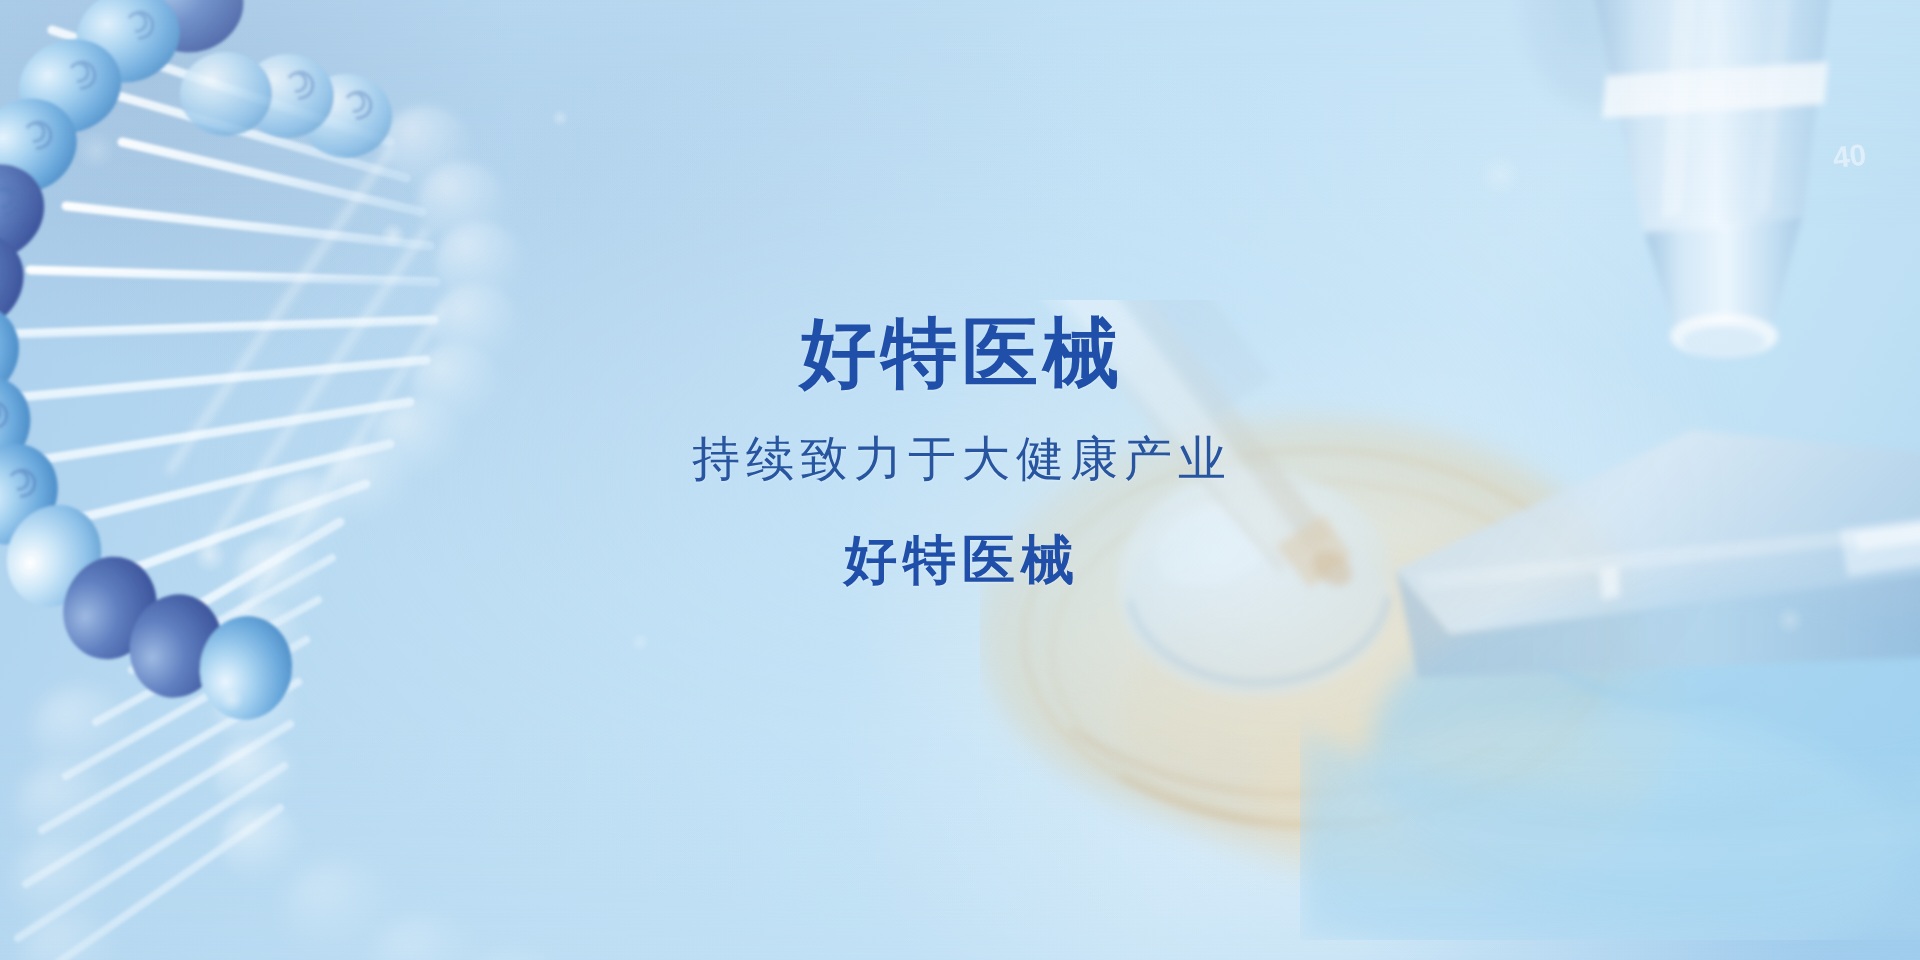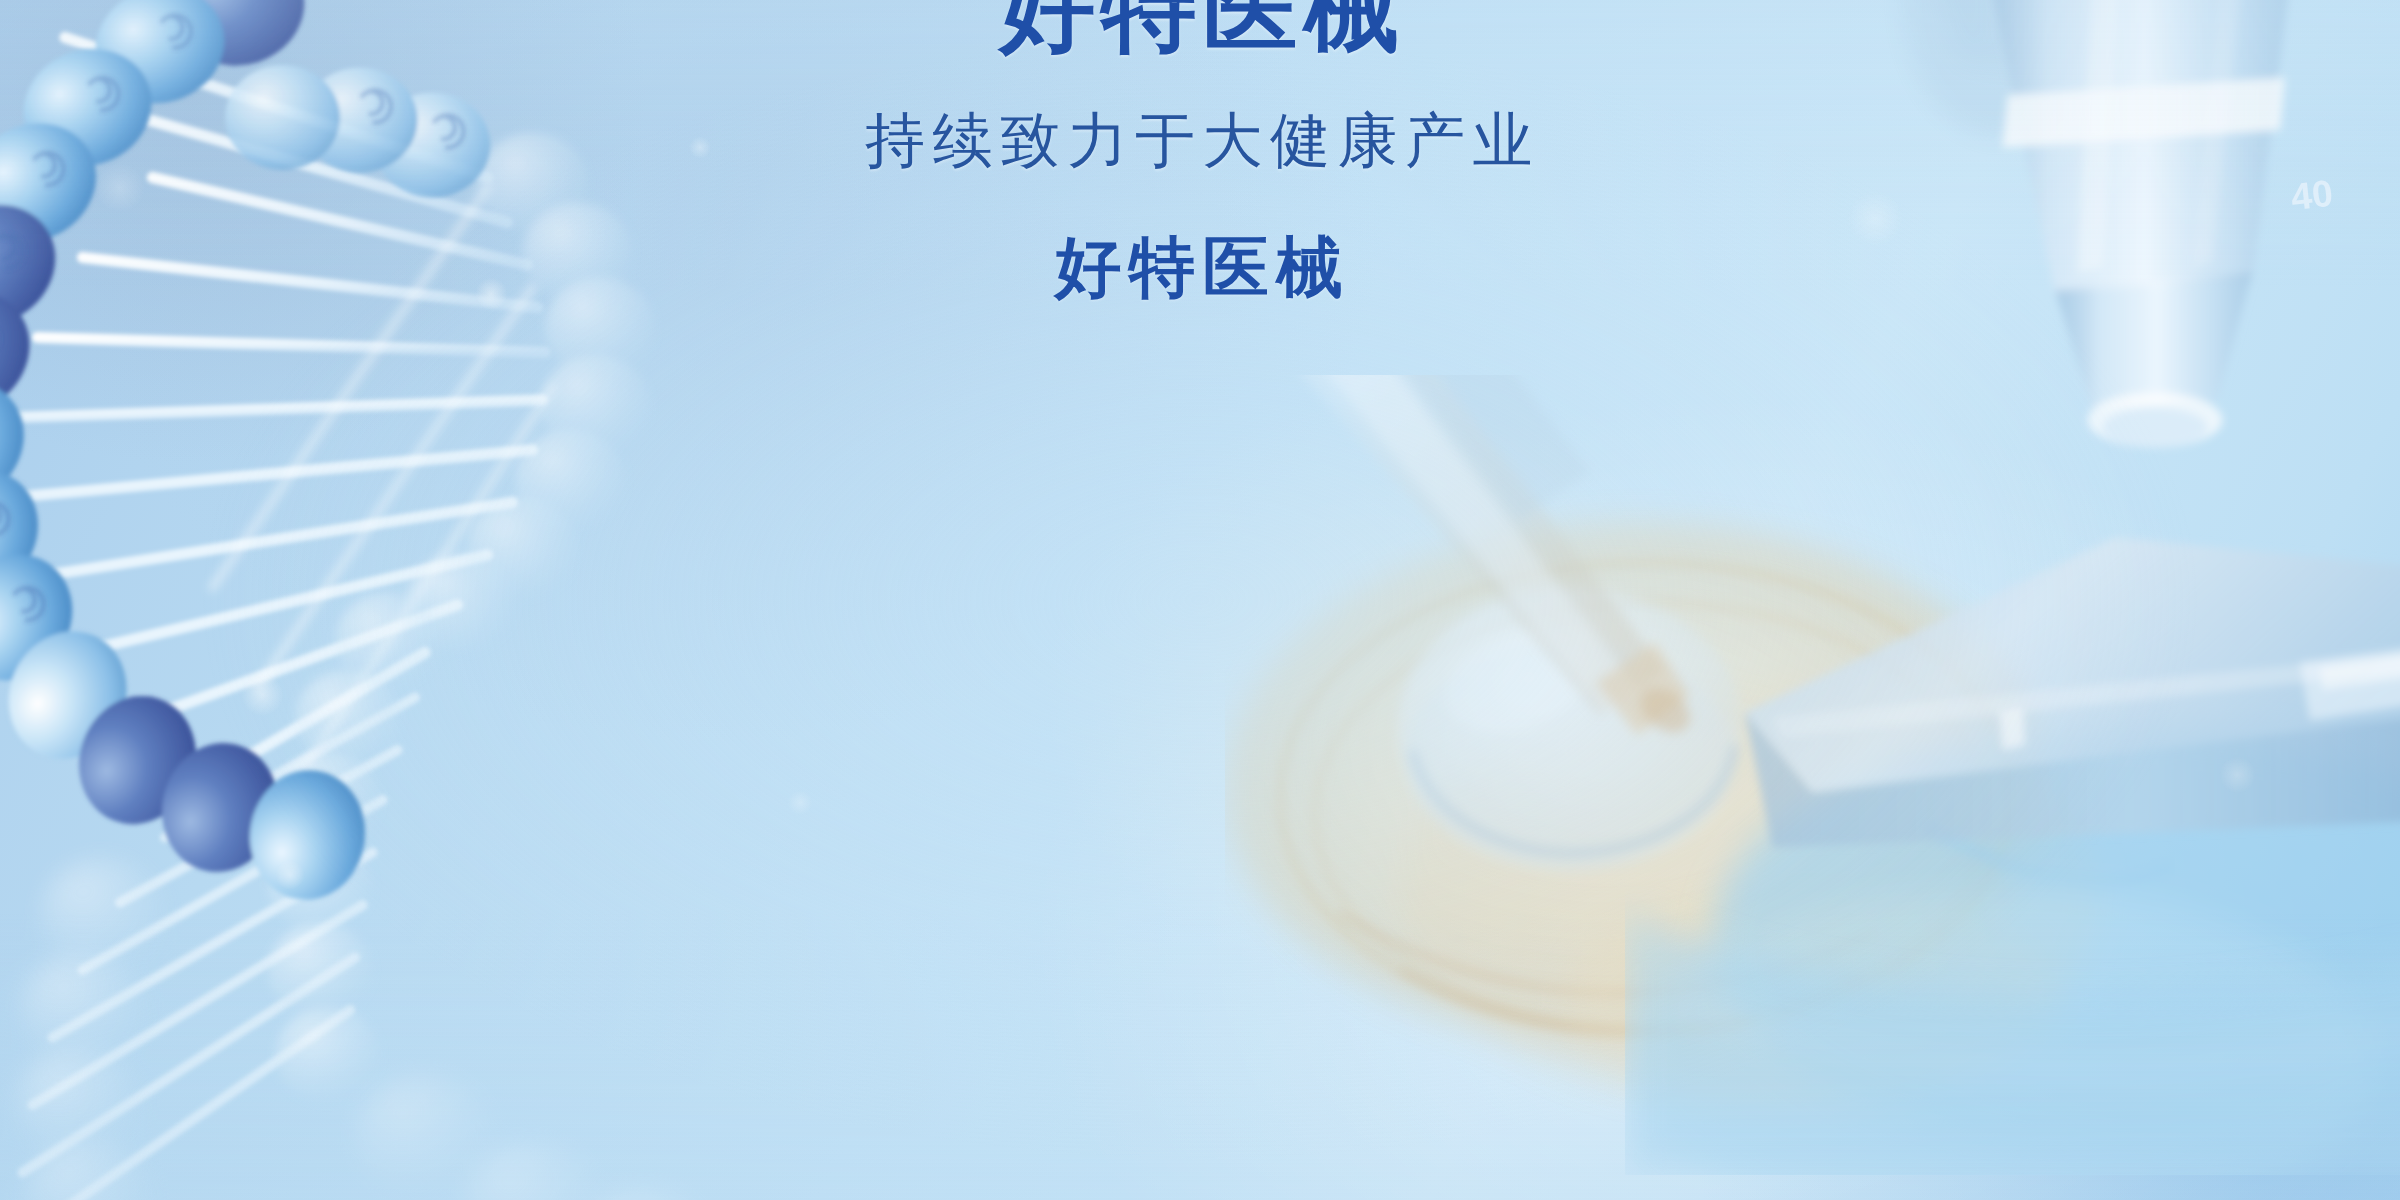--- a/index.html
+++ b/index.html
@@ -51,21 +51,21 @@
   .haze{
     position:absolute;inset:0;pointer-events:none;
     background:
       radial-gradient(ellipse 1000px 560px at 50% 50%, rgba(196,226,246,.62) 0%, rgba(196,226,246,.18) 55%, rgba(196,226,246,0) 80%),
       linear-gradient(180deg, rgba(190,221,243,.22) 0%, rgba(190,221,243,0) 24%, rgba(190,221,243,0) 76%, rgba(178,214,240,.26) 100%);
   }
 
   
   .hero-text{
     position:absolute;left:0;top:0;width:1920px;height:960px;
-    display:flex;flex-direction:column;align-items:center;justify-content:flex-start;
+    display:flex;flex-direction:column;align-items:center;justify-content:center;
     pointer-events:none;
   }
   .hero-inner{
     transform:translate(2px,-30px);
     display:flex;flex-direction:column;align-items:center;
     pointer-events:auto;
   }
   .hero-title{
     font-size:76px;line-height:1;font-weight:700;
     color:#1f4fa8;letter-spacing:5px;

